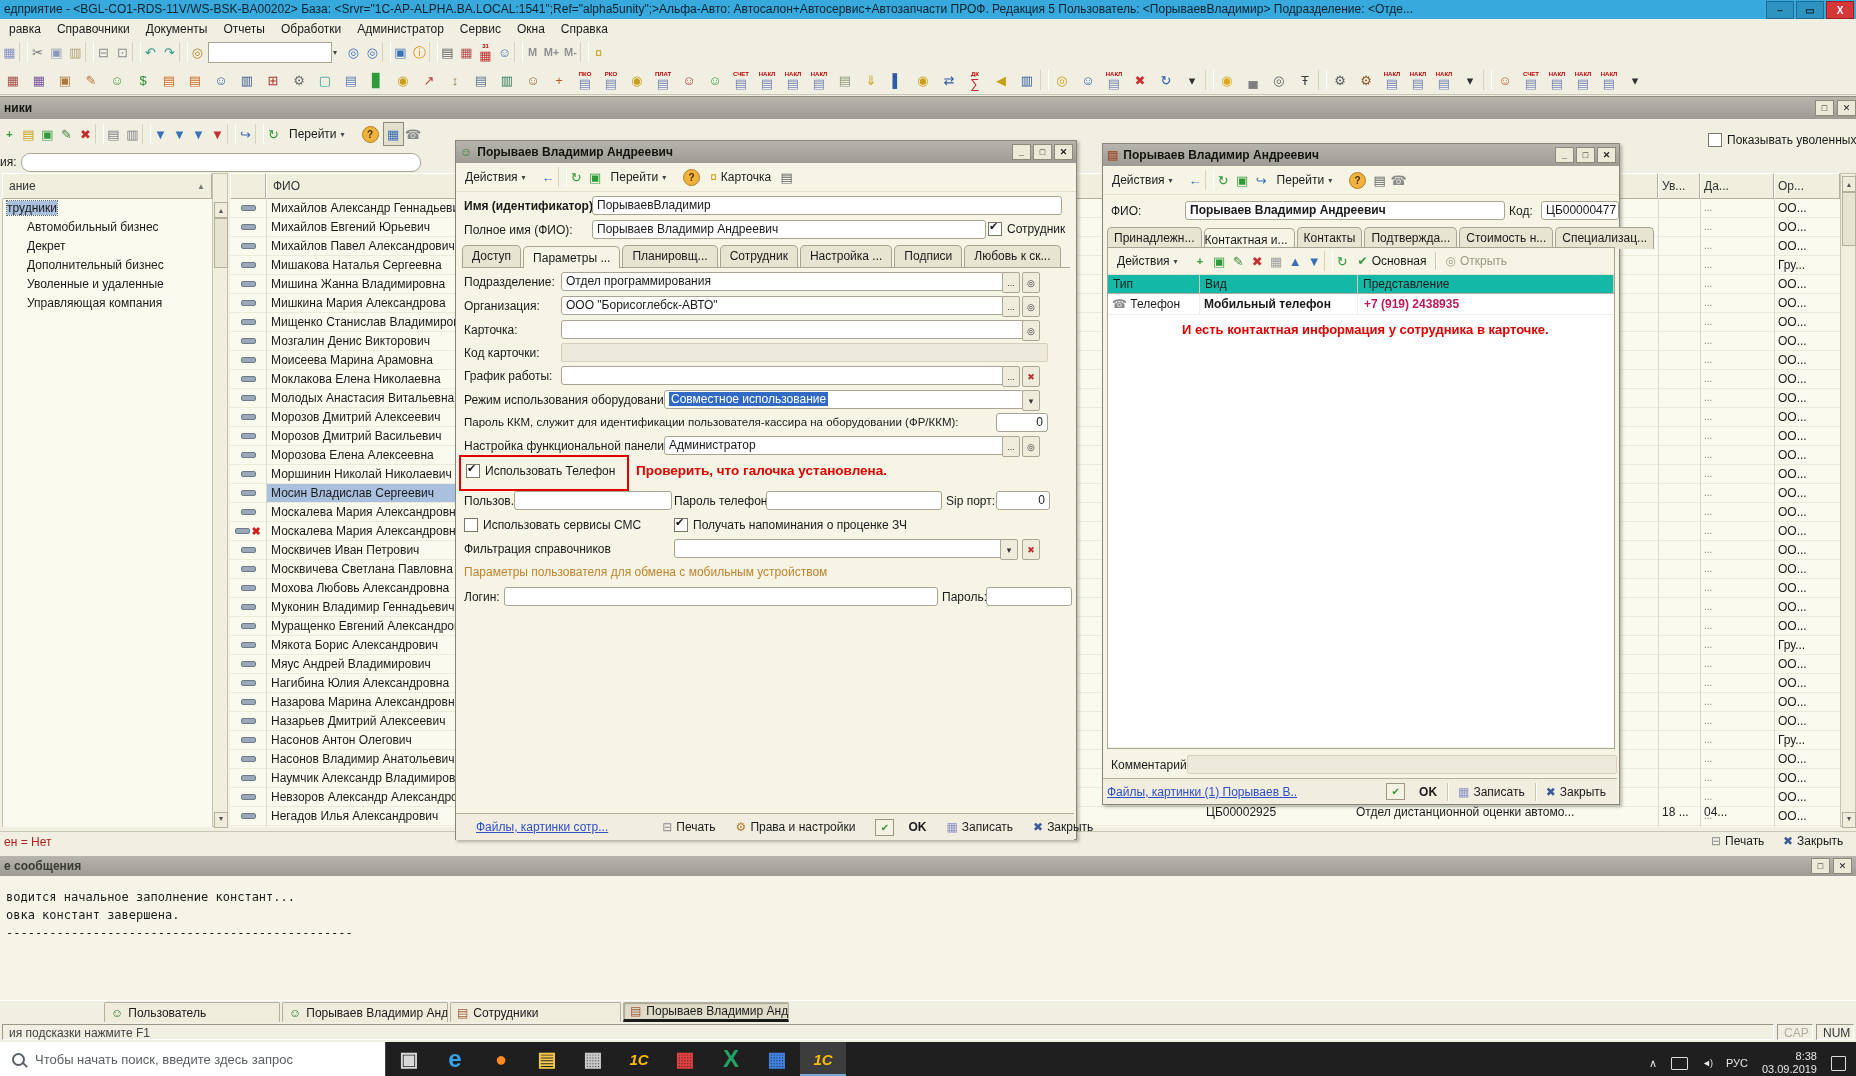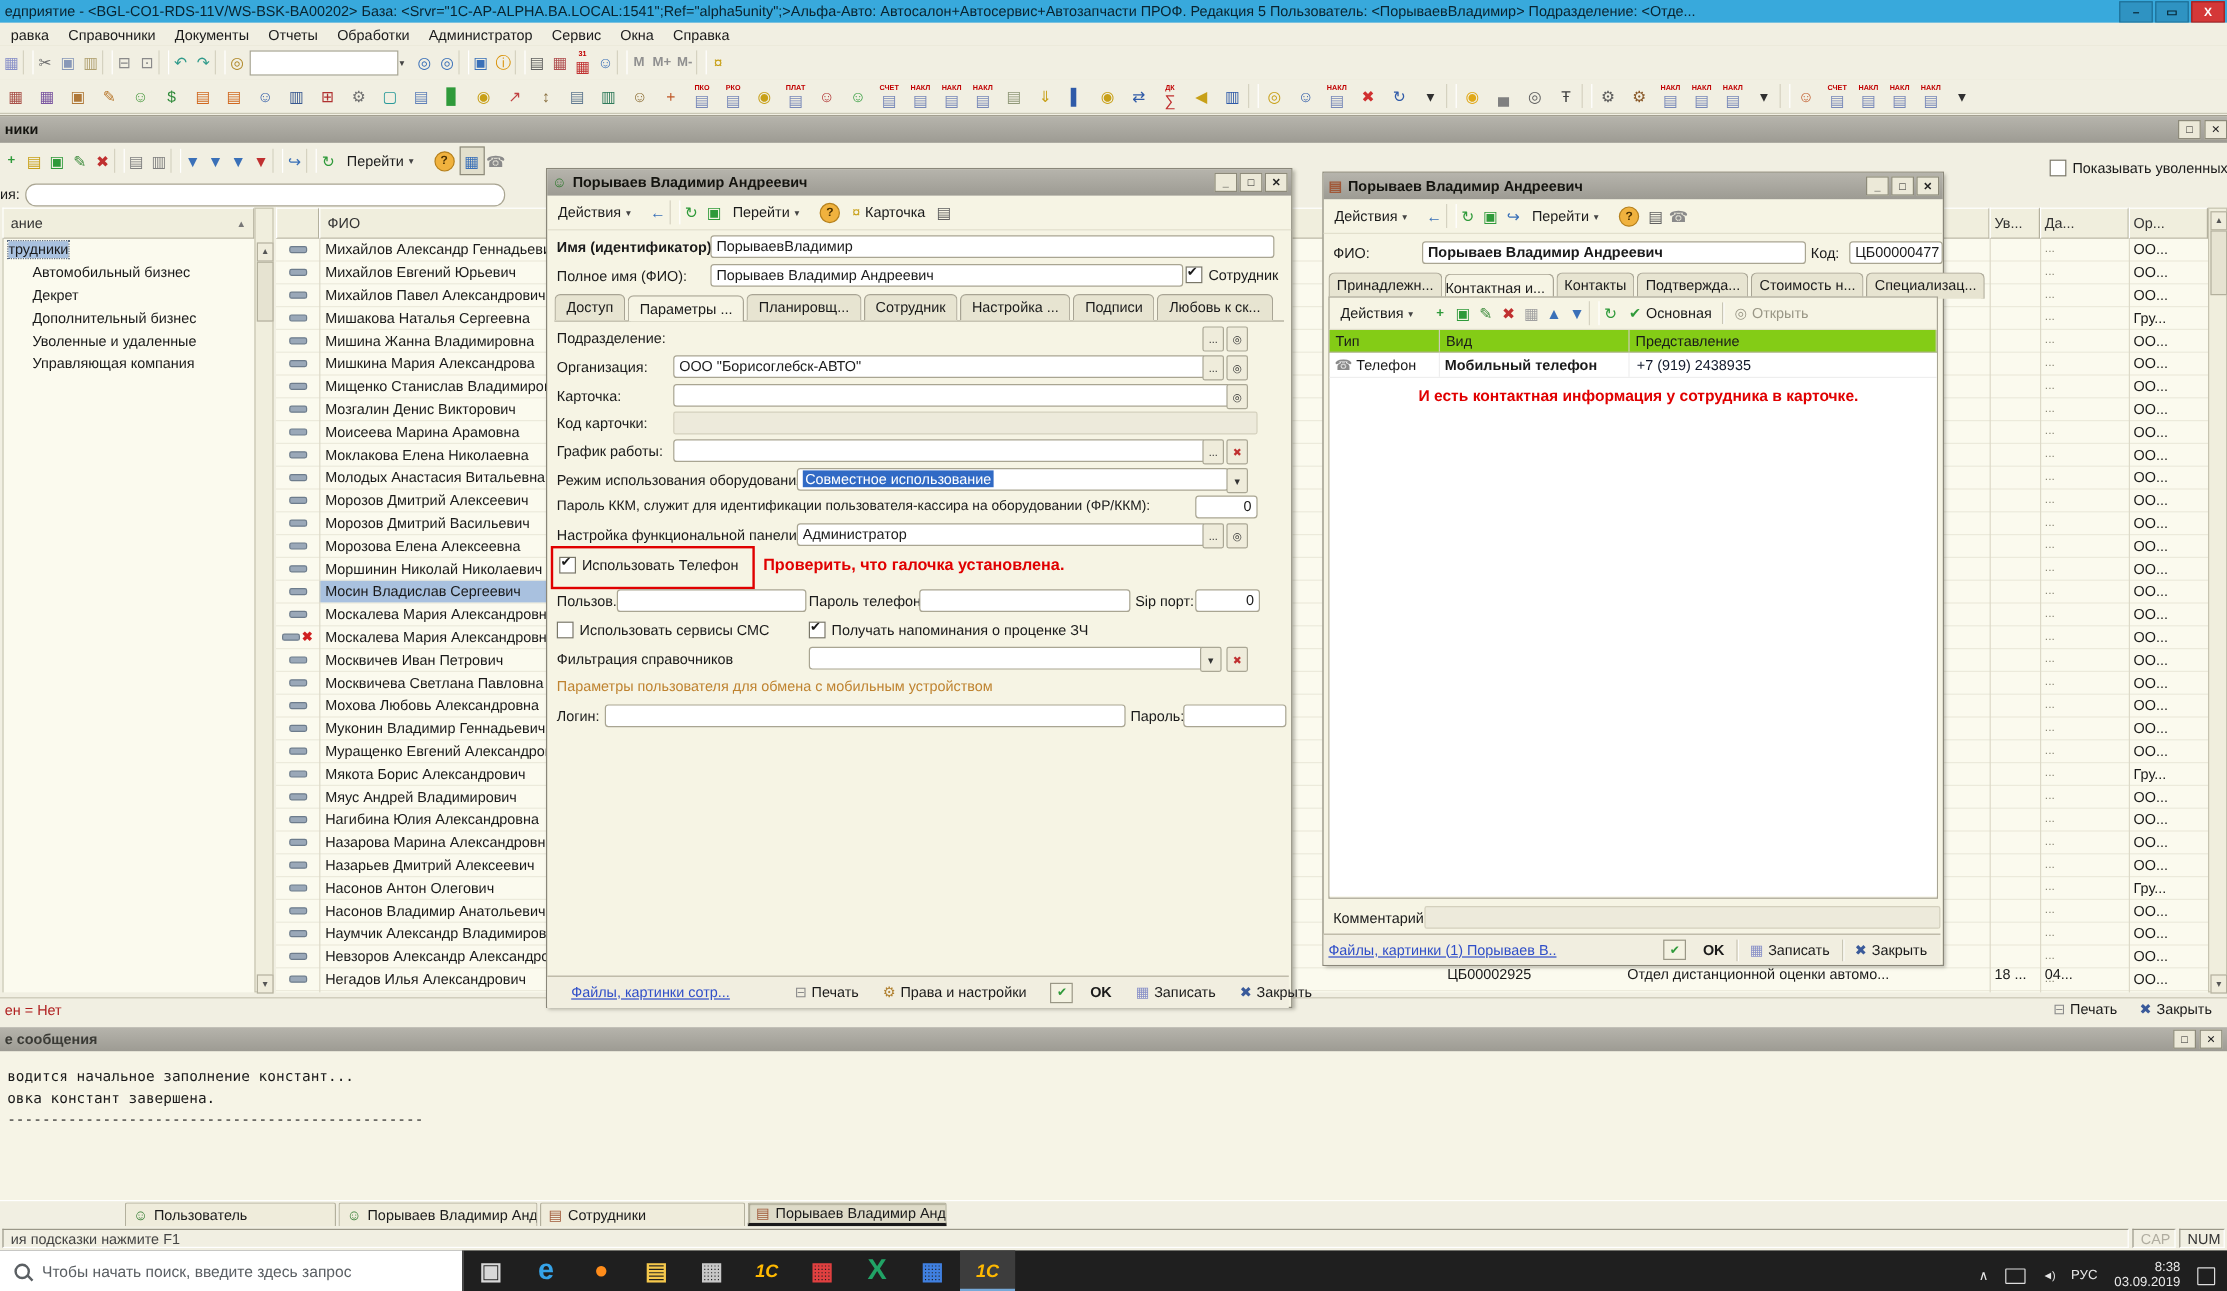--- a/index.html
+++ b/index.html
@@ -82,21 +82,21 @@
   
   .fwin{background:#f6f4e4;border:1px solid #8a877a;box-shadow:2px 2px 3px rgba(60,60,50,.35)}
   .fwin .graytitle{height:22px;padding-left:4px;display:flex;align-items:center;gap:5px}
   .fwin .graytitle .wctl{margin-left:auto;display:flex;gap:2px;padding-right:3px}
   .wtool{display:flex;align-items:center;height:28px;border-bottom:1px solid #e2dfcc;padding-left:3px}
   .lbl{white-space:nowrap}
   .redbox{border:2px solid #e00000}
   .redtxt{color:#e00000;font-weight:bold}
   .orangetxt{color:#bf8330}
   .selblue{background:#316ac5;color:#fff;padding:0 2px}
-  .grid-h{background:#84cc16;border-bottom:1px solid #b3b09d;display:flex}
+  .grid-h{background:#14b8a6;border-bottom:1px solid #b3b09d;display:flex}
   .grid-h span{border-right:1px solid #cdcab8;padding:2px 5px;box-sizing:border-box;overflow:hidden;white-space:nowrap}
   .okchk{width:17px;height:15px;border:1px solid #9a9786;background:#f4f2e2;color:#2f9a3a;font-size:10px;
     display:inline-flex;align-items:center;justify-content:center}
   
   #msgs{left:0;top:856px;width:1856px;height:144px;background:#f6f4e6}
   #msgs .graytitle{font-weight:bold;color:#3a3a35}
   .mono{font-family:"DejaVu Sans Mono",monospace;font-size:12px;white-space:pre}
   #apptabs{left:0;top:1000px;width:1856px;height:22px;background:#f1efe2;border-top:1px solid #fff;
     display:flex;align-items:flex-end;padding-left:104px;box-sizing:border-box}
   .apptab{height:20px;border:1px solid #b3b09d;border-bottom:none;background:#efecdb;margin-right:2px;
@@ -947,20 +947,21 @@
     <span class="tab">Доступ</span>
         <span class="tab active">Параметры ...</span>
         <span class="tab">Планировщ...</span>
         <span class="tab">Сотрудник</span>
         <span class="tab">Настройка ...</span>
         <span class="tab">Подписи</span>
         <span class="tab">Любовь к ск...</span>
       </div>
 
     <div class="abs lbl" style="left:8px;top:134px">Подразделение:</div>
+    <div class="abs inp" style="left:105px;top:131px;width:434px">Отдел программирования</div>
     <span class="abs sbtn" style="left:546px;top:131px">...</span>
     <span class="abs sbtn" style="left:566px;top:131px">◎</span>
 
     <div class="abs lbl" style="left:8px;top:158px">Организация:</div>
     <div class="abs inp" style="left:105px;top:155px;width:434px">ООО "Борисоглебск-АВТО"</div>
     <span class="abs sbtn" style="left:546px;top:155px">...</span>
     <span class="abs sbtn" style="left:566px;top:155px">◎</span>
 
     <div class="abs lbl" style="left:8px;top:182px">Карточка:</div>
     <div class="abs inp" style="left:105px;top:179px;width:455px"></div>
@@ -1156,21 +1157,21 @@
       </div>
       <div class="grid-h">
         <span style="width:92px">Тип</span>
         <span style="width:158px">Вид</span>
         <span style="flex:1">Представление</span>
       </div>
       <div style="background:#fff;height:453px;position:relative">
         <div style="display:flex;height:20px;line-height:20px;border-bottom:1px solid #eee">
           <span style="width:92px;padding-left:4px;box-sizing:border-box;border-right:1px solid #eee"><i style="font-style:normal;color:#8a8a8a">☎</i> <span>Телефон</span></span>
           <span style="width:158px;padding-left:4px;box-sizing:border-box;border-right:1px solid #eee;font-weight:bold">Мобильный телефон</span>
-          <span style="flex:1;padding-left:6px;font-weight:normal;color:#0f172a">+7 (919) 2438935</span>
+          <span style="flex:1;padding-left:6px;font-weight:bold;color:#be185d">+7 (919) 2438935</span>
         </div>
         <div class="abs redtxt" style="left:74px;top:28px;font-size:13px">И есть контактная информация у сотрудника в карточке.</div>
       </div>
     </div>
 
     <div class="abs lbl" style="left:8px;top:614px">Комментарий:</div>
     <div class="abs inp flat" style="left:84px;top:611px;width:420px"></div>
 
     <div class="abs" style="left:0;top:634px;width:514px;height:25px;border-top:1px solid #b3b09d;background:#f1eee0;display:flex;align-items:center">
       <span class="link" style="margin-left:4px">Файлы, картинки (1) Порываев В..</span>

